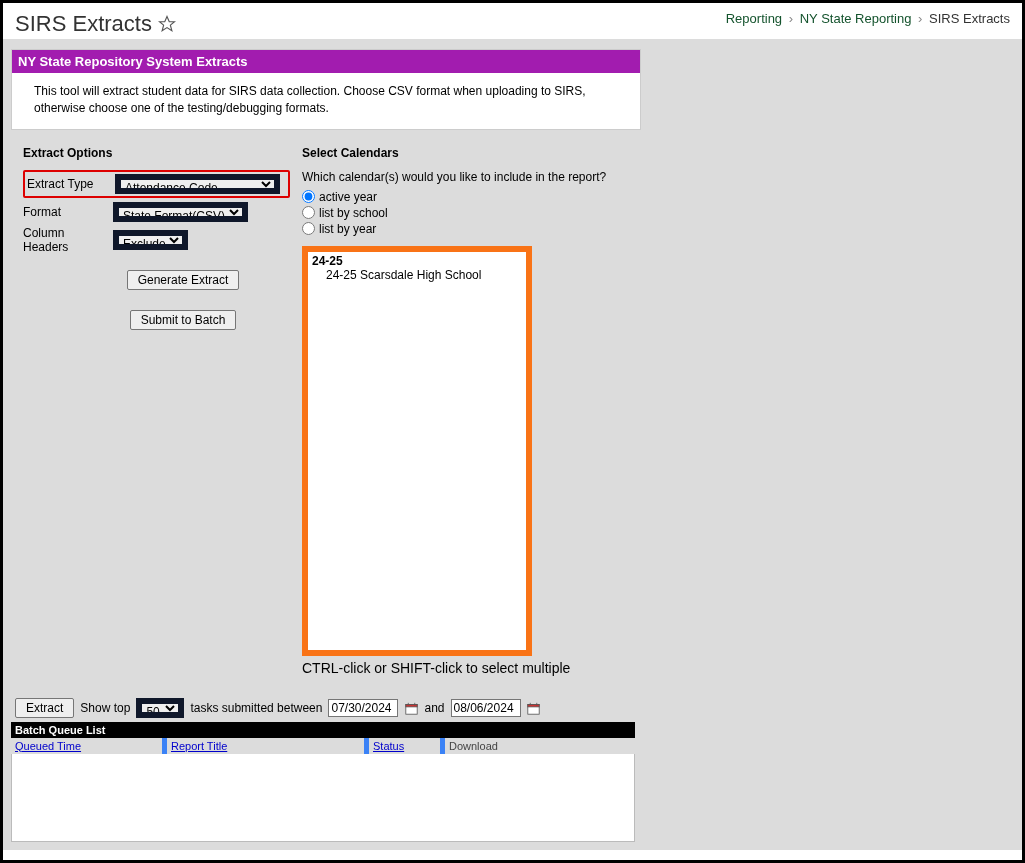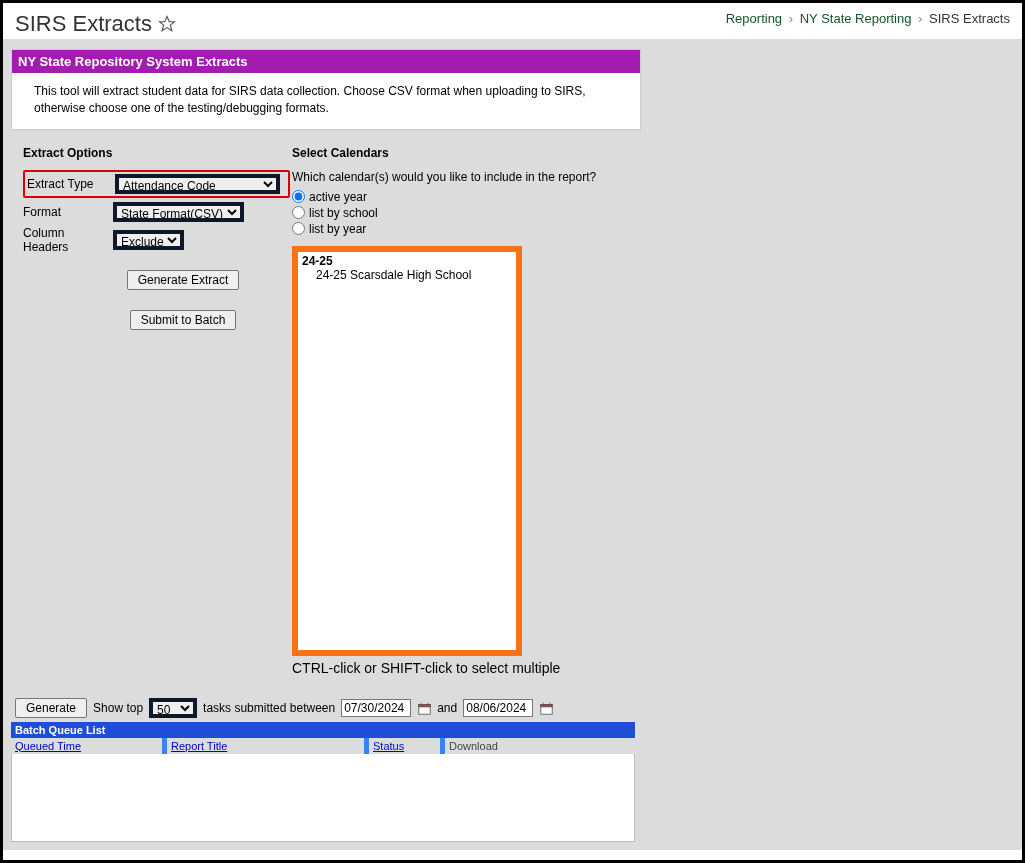--- a/index.html
+++ b/index.html
@@ -62,21 +62,21 @@
       padding: 4px 6px;
       font-size: 13px;
     }
     .panel-desc {
       padding: 10px 18px 12px 22px;
       font-size: 12px;
       line-height: 1.4;
     }
     .options-row {
       display: flex;
-      gap: 6px;
+      gap: 16px;
       margin-top: 16px;
     }
     .col-left { width: 275px; padding-left: 12px; }
     .col-right { flex: 1; }
     .section-title {
       font-weight: bold;
       font-size: 12px;
       margin-bottom: 10px;
     }
     .field-row {
@@ -93,21 +93,21 @@
       display: flex;
       align-items: center;
       width: 267px;
     }
     .highlight-box .field-label { width: 88px; }
     select {
       font-family: Arial, sans-serif;
       font-size: 12px;
       height: 20px;
       background: #efefef;
-      border: 4px solid #0f172a;
+      border: 6px solid #0f172a;
     }
     .btn {
       font-family: Arial, sans-serif;
       font-size: 12px;
       padding: 2px 10px;
       background: #efefef;
       border: 1px solid #767676;
       border-radius: 2px;
       cursor: pointer;
     }
@@ -150,21 +150,21 @@
       display: inline-flex; align-items: center; justify-content: center;
       cursor: pointer;
       position: relative;
       top: 1px;
     }
     .batch-table-wrap {
       width: 624px;
       margin-top: 4px;
     }
     .batch-header {
-      background: #1d4ed8;
+      background: #000000;
       color: #fff;
       font-weight: bold;
       font-size: 11px;
       padding: 2px 4px;
     }
     .batch-cols {
       display: flex;
       background: #dcdcdc;
       font-size: 11px;
     }
@@ -264,21 +264,21 @@
           <div class="cal-list-inner">
             <div class="cal-year">24-25</div>
             <div class="cal-item">24-25 Scarsdale High School</div>
           </div>
         </div>
         <div class="cal-hint">CTRL-click or SHIFT-click to select multiple</div>
       </div>
     </div>
 
     <div class="batch-controls">
-      <button class="btn">Generate</button>
+      <button class="btn">Extract</button>
       <span>Show top</span>
       <select style="width:48px;">
         <option>50</option>
       </select>
       <span>tasks submitted between</span>
       <input class="date-input" value="07/30/2024" style="">
       <span class="cal-icon">
         <svg width="13" height="13" viewBox="0 0 16 16">
             <rect x="1" y="3" width="14" height="12" fill="#fff" stroke="#555"></rect>
             <rect x="1" y="3" width="14" height="3" fill="#c33" stroke="#555"></rect>

